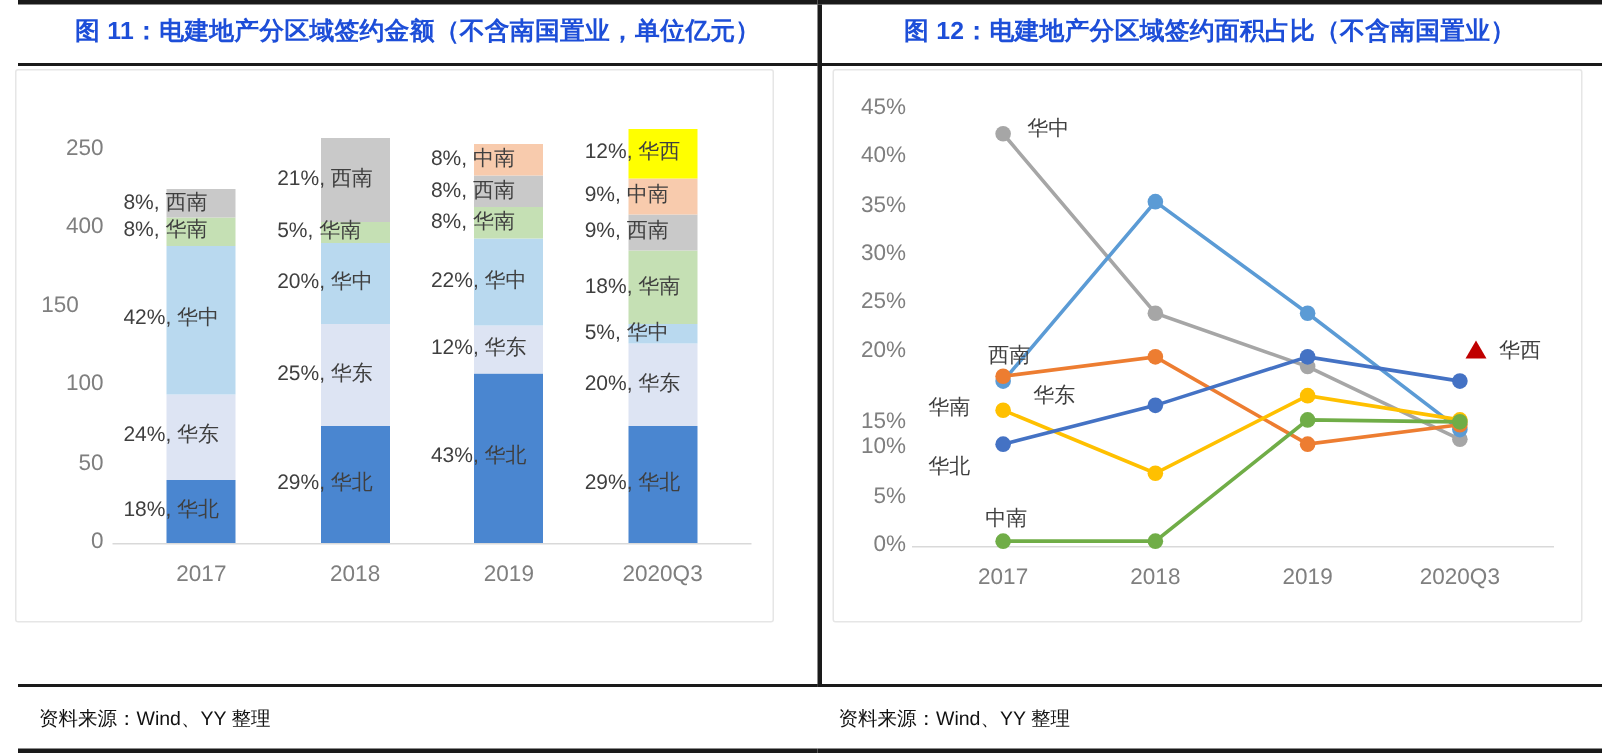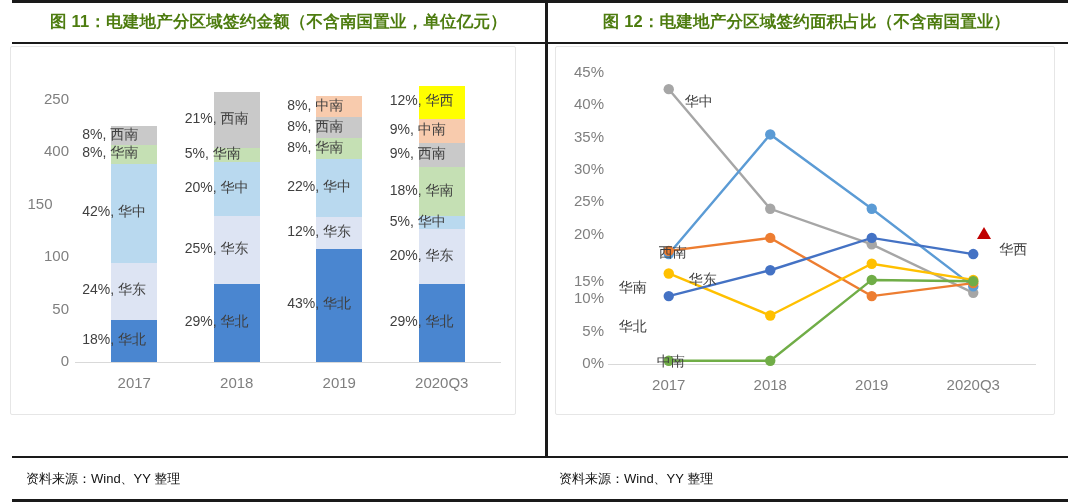--- a/index.html
+++ b/index.html
@@ -18,21 +18,21 @@
   .panel.right{width:535px;}
 
   .frame-top{position:absolute;left:0;right:0;top:0;height:3px;background:#1a1a1a;}
   .panel.left .frame-top{left:12px;right:0;}
   .panel.right .frame-top{left:0;right:12px;}
 
   .vdivider{position:absolute;left:545px;top:3px;width:3px;height:455px;background:#1a1a1a;}
 
   .title{
     height:42px;line-height:42px;text-align:center;
-    font-size:16.5px;font-weight:bold;color:#4d7c0f;
+    font-size:16.5px;font-weight:bold;color:#1d4ed8;
     letter-spacing:.2px;
     box-sizing:border-box;
   }
   .panel.left .title{margin-left:12px;}
   .panel.right .title{margin-right:12px;}
 
   .title-rule{height:2px;background:#1a1a1a;}
   .panel.left .title-rule{margin-left:12px;}
   .panel.right .title-rule{margin-right:12px;}
 
@@ -75,21 +75,20 @@
   .seg-label{
     position:absolute;font-size:14px;color:#3f3f3f;white-space:nowrap;
     font-family:"Liberation Sans","DejaVu Sans",sans-serif;
   }
 
   
   #line-plot{position:absolute;left:0;top:0;width:498px;height:367px;}
   .series-label{
     position:absolute;font-size:14px;color:#3f3f3f;white-space:nowrap;
     font-family:"Liberation Sans","DejaVu Sans",sans-serif;
-    margin-top:16px;
   }
   .legend-mark{position:absolute;}
   svg{display:block;}
 </style>
 </head>
 <body>
 
 <div class="page">
   <div class="panels">
 

